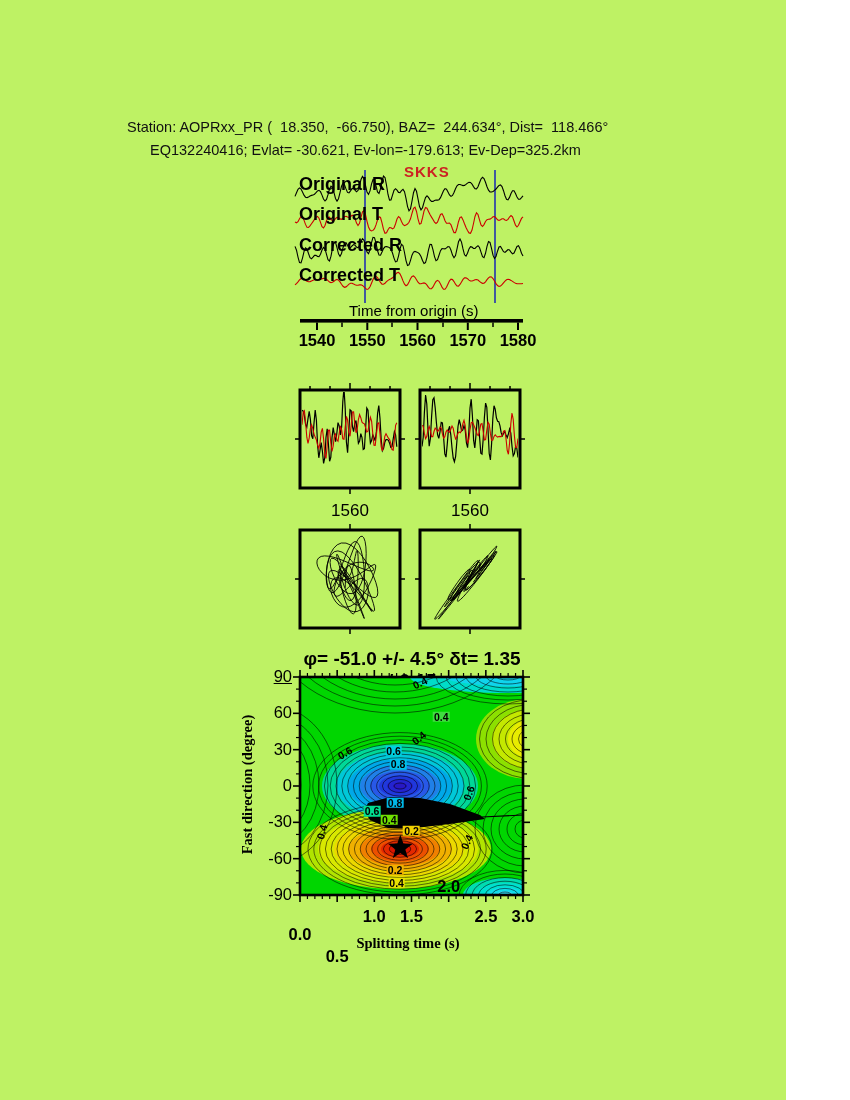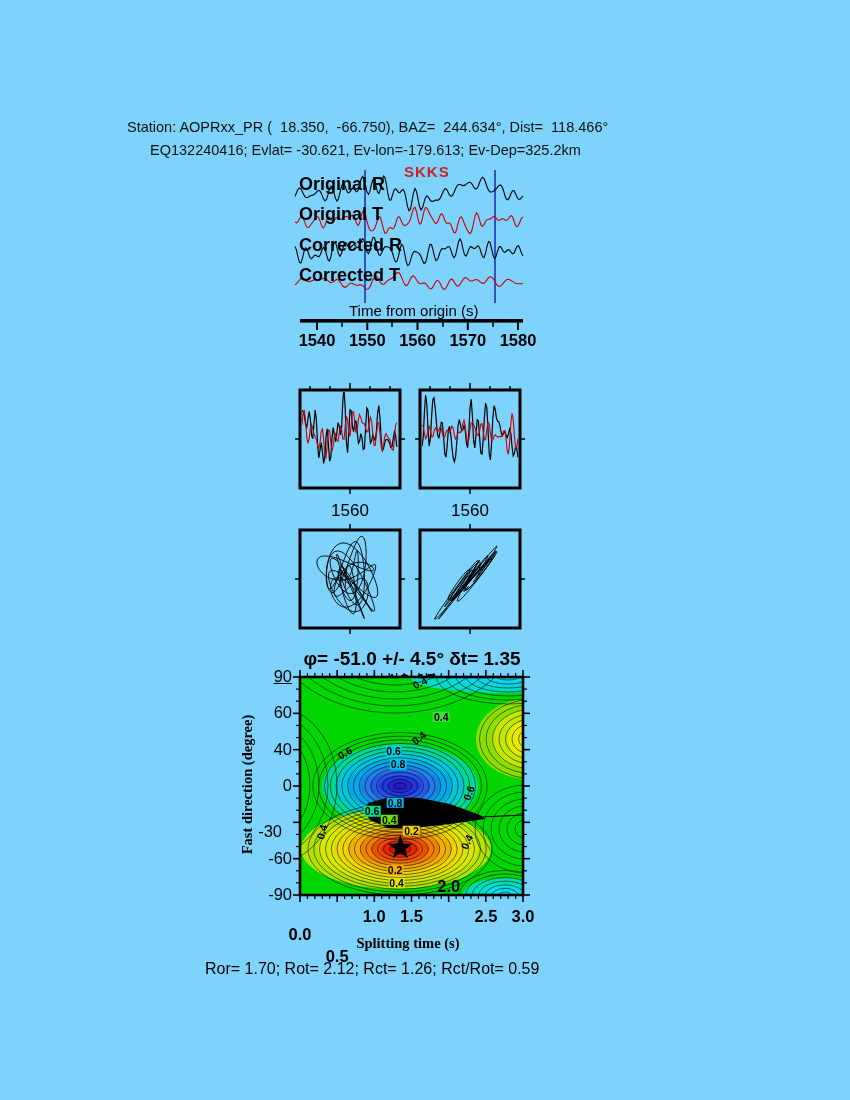--- a/index.html
+++ b/index.html
@@ -1,16 +1,16 @@
 <!DOCTYPE html>
 <html><head>
 <meta charset="utf-8">
 <style>
   html,body{margin:0;padding:0;background:#fff;}
-  #page{position:relative;width:850px;height:1100px;background:#7dd3fc;overflow:hidden;
+  #page{position:relative;width:786px;height:1100px;background:#bef264;overflow:hidden;
         font-family:"Liberation Sans",sans-serif;color:#000;}
   .hdr{position:absolute;white-space:pre;font-size:14.5px;color:#111;}
   .tracelabel{position:absolute;font-family:Liberation Sans, sans-serif;font-weight:bold;font-size:18px;}
   .phase{position:absolute;color:#cc2222;font-size:15px;font-weight:600;letter-spacing:1px;}
   .axlab{position:absolute;font-size:15px;}
   .tickx{position:absolute;width:56px;text-align:center;font-size:16.5px;font-weight:bold;}
   .ticky{position:absolute;width:46px;text-align:right;font-size:16.5px;}
   .t1560{position:absolute;width:80px;text-align:center;font-size:17px;}
   .ctitle{position:absolute;left:288px;top:648px;width:248px;text-align:center;
           font-weight:bold;font-size:19px;}
@@ -354,32 +354,31 @@
       <div class="clab" style="left: 111.499px; top: 153.81px; background: rgb(240, 208, 0);">0.2</div>
       <div class="clab" style="left: 22.2999px; top: 155.021px; transform: translate(-50%, -50%) rotate(-75deg);">0.4</div>
       <div class="clab" style="left: 168.736px; top: 116.266px; transform: translate(-50%, -50%) rotate(-70deg);">0.6</div>
       <div class="clab" style="left: 167.249px; top: 164.71px; transform: translate(-50%, -50%) rotate(-65deg);">0.4</div>
       <div class="clab" style="left: 95.1462px; top: 192.565px; background: rgb(240, 176, 0);">0.2</div>
       <div class="clab" style="left: 96.6329px; top: 205.887px; background: rgb(232, 224, 0);">0.4</div>
     </div>
   <div id="cyticks">
       <div class="ticky" style="left: 246px; top: 667px; text-decoration: underline;">90</div>
       <div class="ticky" style="left: 246px; top: 703.33px;">60</div>
-      <div class="ticky" style="left: 246px; top: 739.66px;">40</div>
+      <div class="ticky" style="left: 246px; top: 739.66px;">30</div>
       <div class="ticky" style="left: 246px; top: 775.99px;">0</div>
-      <div class="ticky" style="left: 236px; top: 812.32px; margin-top: 10px;">-30</div>
+      <div class="ticky" style="left: 246px; top: 812.32px;">-30</div>
       <div class="ticky" style="left: 246px; top: 848.65px;">-60</div>
       <div class="ticky" style="left: 246px; top: 884.98px;">-90</div>
     </div>
   <div id="cxticks">
       <div class="tickx" style="left: 272px; top: 907px; margin-top: 18px;">0.0</div>
       <div class="tickx" style="left: 309.17px; top: 907px; margin-top: 40px;">0.5</div>
       <div class="tickx" style="left: 346.34px; top: 907px;">1.0</div>
       <div class="tickx" style="left: 383.51px; top: 907px;">1.5</div>
       <div class="tickx" style="left: 420.68px; top: 877px;">2.0</div>
       <div class="tickx" style="left: 457.85px; top: 907px;">2.5</div>
       <div class="tickx" style="left: 495.02px; top: 907px;">3.0</div>
     </div>
   <div class="ylab serifbold">Fast direction (degree)</div>
   <div class="xlab serifbold">Splitting time (s)</div>
 
-  <div class="footer">Ror= 1.70; Rot= 2.12; Rct= 1.26; Rct/Rot= 0.59</div>
 </div>
 
 </body></html>

